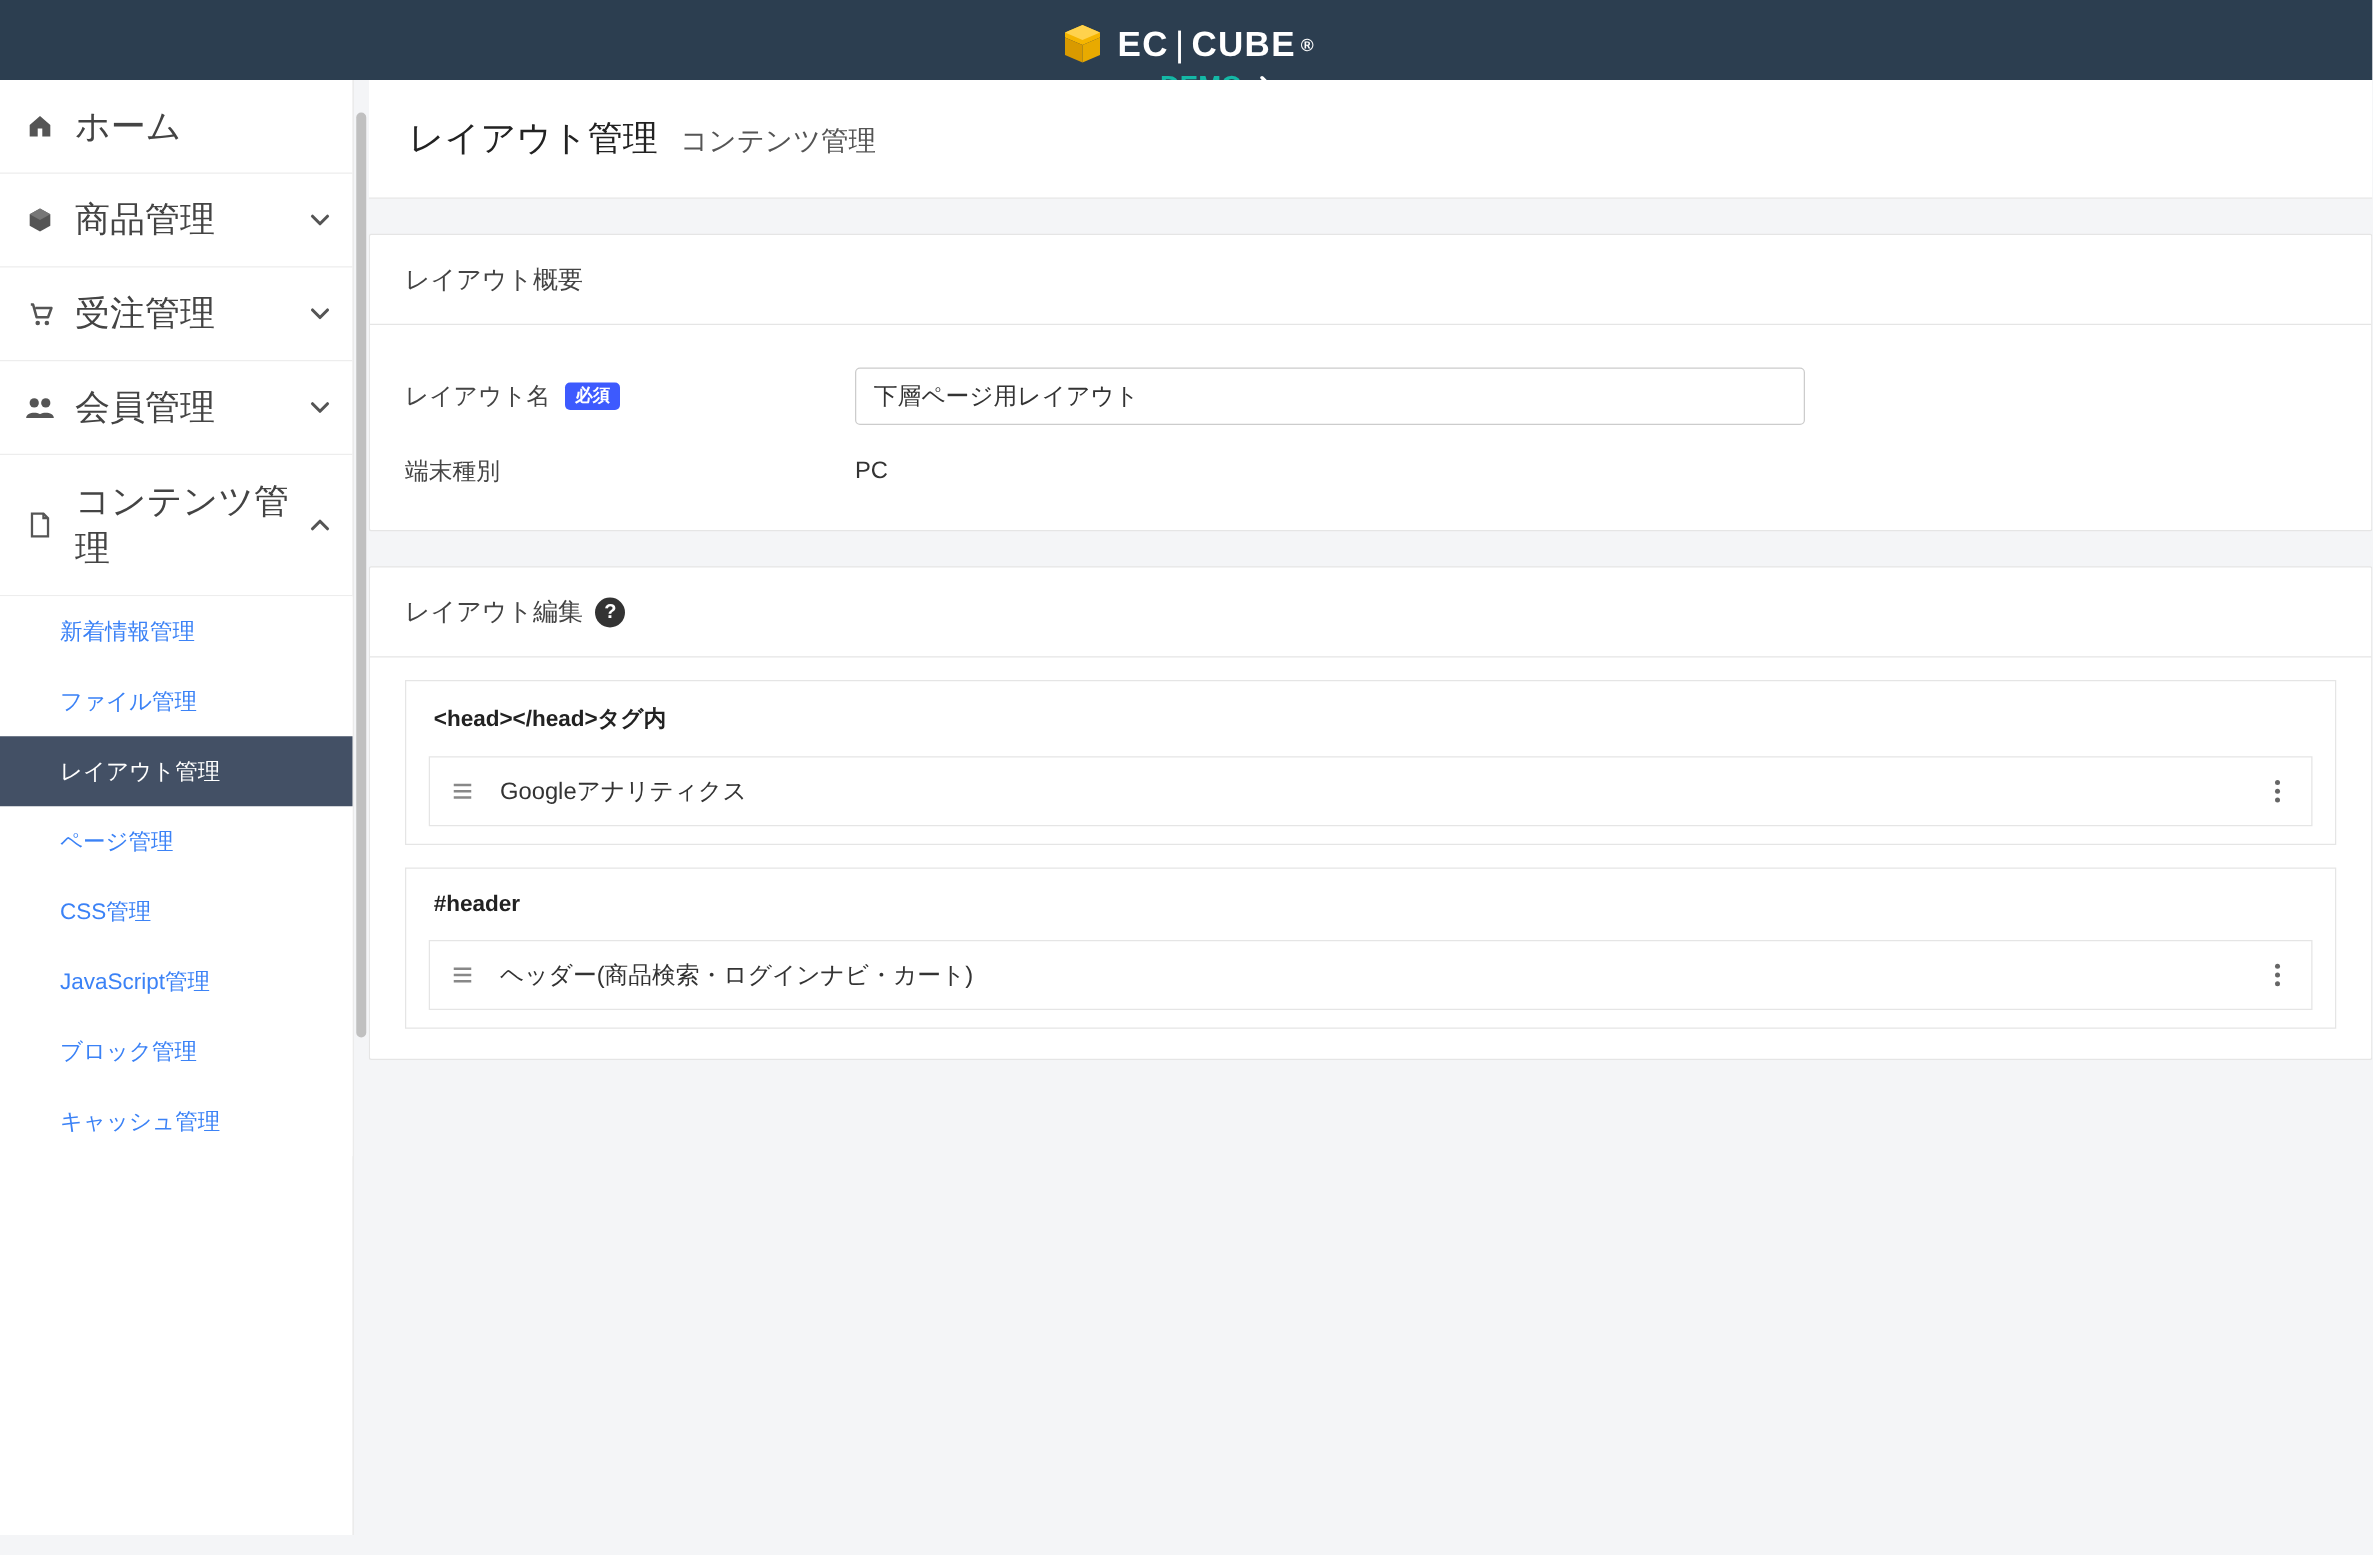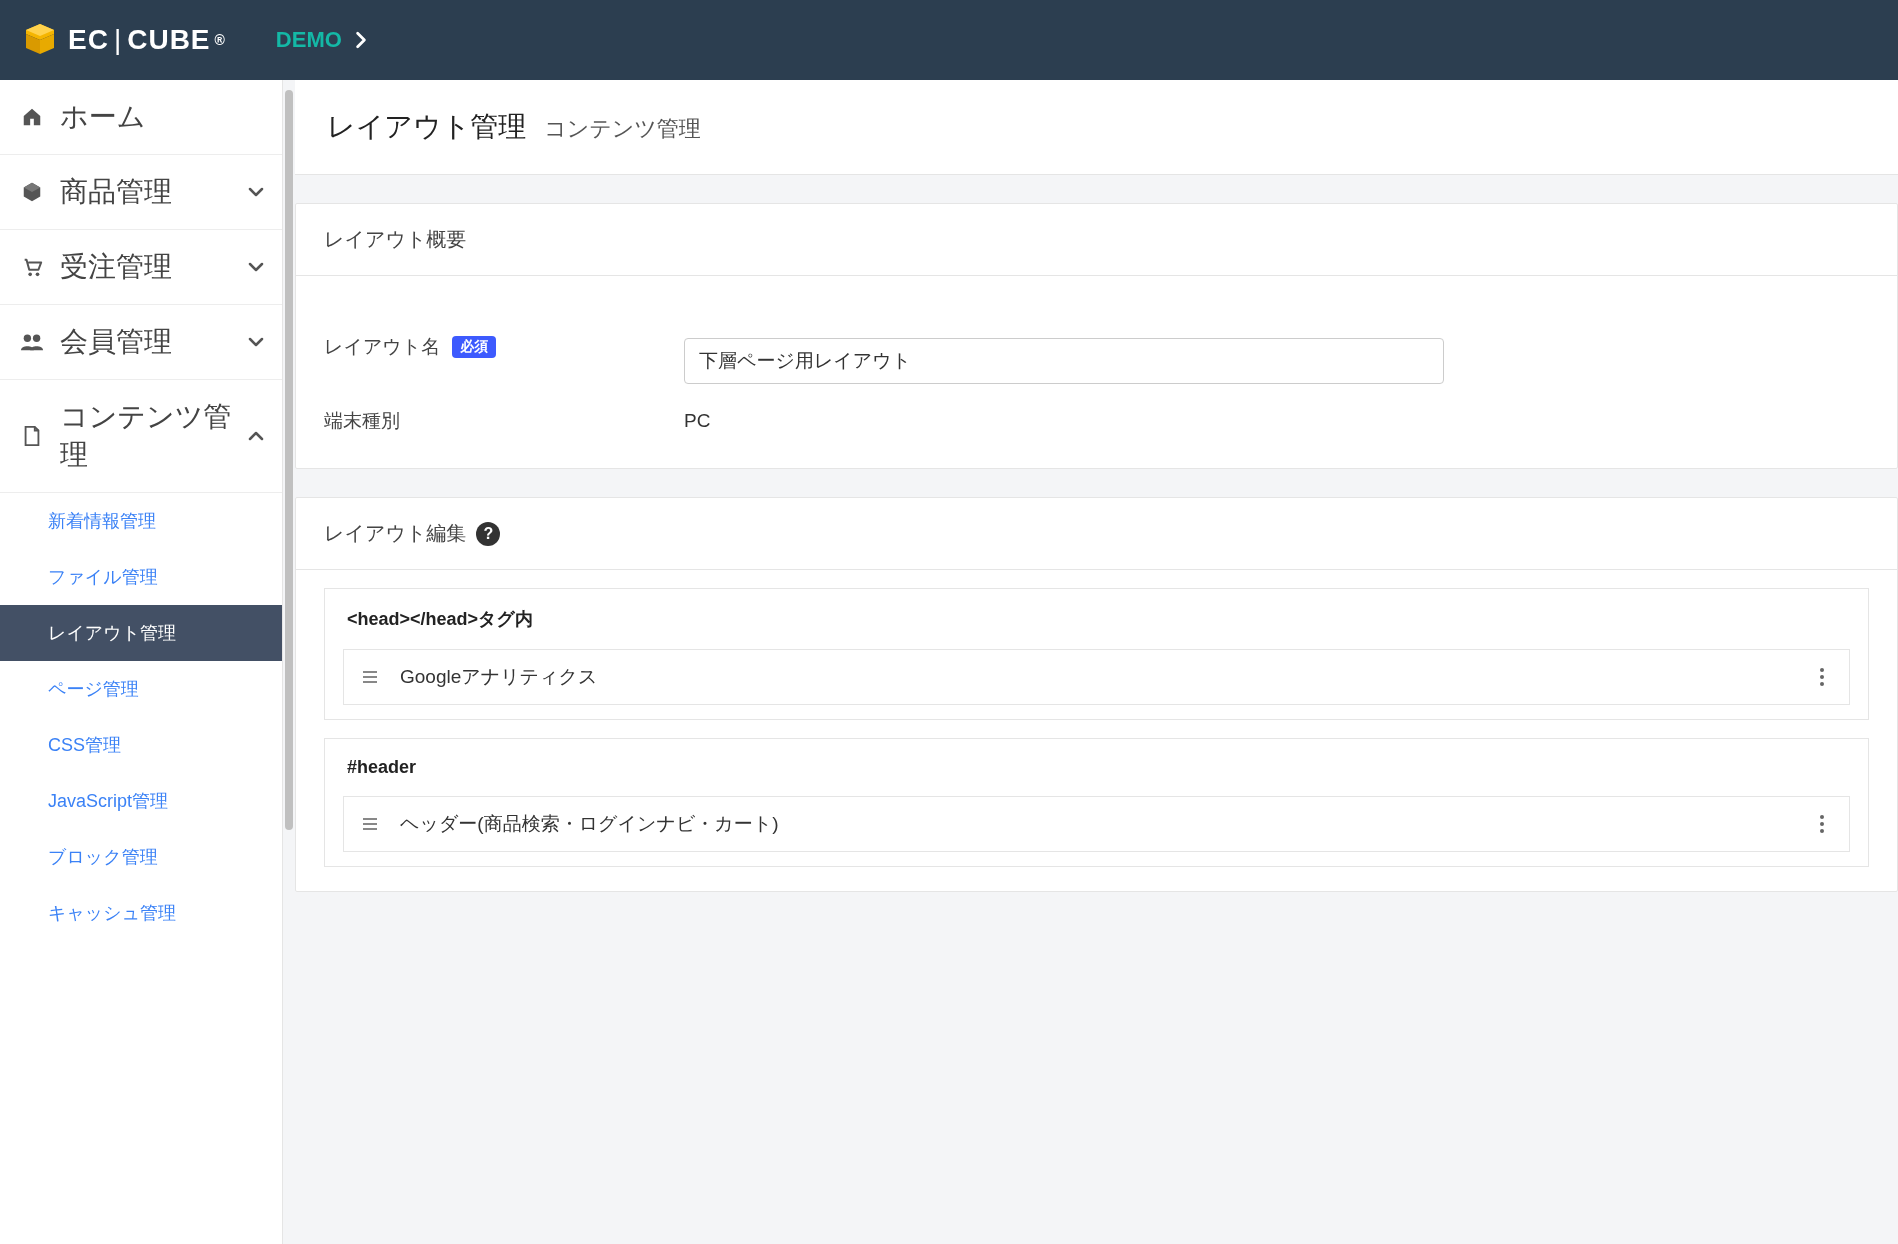--- a/index.html
+++ b/index.html
@@ -1,19 +1,19 @@
 <!DOCTYPE html>
 <html><head>
 <meta charset="utf-8">
 <style>
 * { box-sizing: border-box; margin: 0; padding: 0; }
 body { font-family: -apple-system, BlinkMacSystemFont, "Segoe UI", Helvetica, Arial, sans-serif; background: #f4f5f7; color: #333; }
 
 
-.header { background: #2C3E50; height: 80px; display: flex; align-items: center; padding: 16px 20px; }
+.header { background: #2C3E50; height: 64px; display: flex; align-items: center; padding: 16px 20px; flex-direction: column; }
 .logo { display: flex; align-items: center; gap: 8px; }
 .logo-icon { width: 40px; height: 40px; display: flex; align-items: center; justify-content: center; }
 .logo-text { color: #fff; font-weight: 800; font-size: 28px; letter-spacing: 1px; display: flex; align-items: center; gap: 2px; }
 .logo-dot { color: #fff; font-size: 14px; margin-left: 2px; }
 .branch { color: #14b8a6; font-weight: 700; font-size: 22px; margin-left: 50px; display: flex; align-items: center; gap: 12px; }
 .branch-chevron { color: #fff; font-size: 18px; }
 
 
 .layout { display: flex; min-height: calc(100vh - 80px); }
 
@@ -39,21 +39,21 @@
 .page-breadcrumb { font-size: 22px; color: #555; }
 
 .card { background: #fff; margin: 28px 0 0 0; border: 1px solid #e5e5e5; border-radius: 2px; }
 .card-header { padding: 22px 28px; font-size: 20px; color: #444; border-bottom: 1px solid #e5e5e5; display: flex; align-items: center; gap: 10px; }
 .card-body { padding: 22px 28px; }
 
 .form-row { display: flex; align-items: center; padding: 12px 0; }
 .form-label-col { width: 360px; display: flex; align-items: center; gap: 12px; font-size: 19px; color: #444; }
 .required-badge { background: #3D5AFE; color: #fff; font-size: 14px; padding: 2px 8px; border-radius: 4px; font-weight: 700; }
 .form-input-col { flex: 1; }
-.text-input { width: 100%; max-width: 760px; padding: 11px 14px; font-size: 19px; border: 1px solid #ccc; border-radius: 4px; color: #333; margin-top: 28px; }
+.text-input { width: 100%; max-width: 760px; padding: 11px 14px; font-size: 19px; border: 1px solid #ccc; border-radius: 4px; color: #333; }
 .static-value { font-size: 19px; color: #333; }
 
 .help-icon { width: 24px; height: 24px; background: #333; color: #fff; border-radius: 50%; display: inline-flex; align-items: center; justify-content: center; font-size: 16px; font-weight: 700; }
 
 .section-box { border: 1px solid #e5e5e5; margin: 0 18px 18px 18px; }
 .section-title { padding: 18px 22px; font-size: 18px; font-weight: 700; color: #222; }
 .block-item { display: flex; align-items: center; padding: 14px 18px; border: 1px solid #e5e5e5; margin: 0 18px 14px 18px; background: #fff; }
 .drag-handle { color: #888; margin-right: 22px; font-size: 18px; cursor: grab; }
 .block-label { flex: 1; font-size: 19px; color: #333; }
 .block-menu { color: #666; font-size: 20px; cursor: pointer; padding: 0 6px; }

